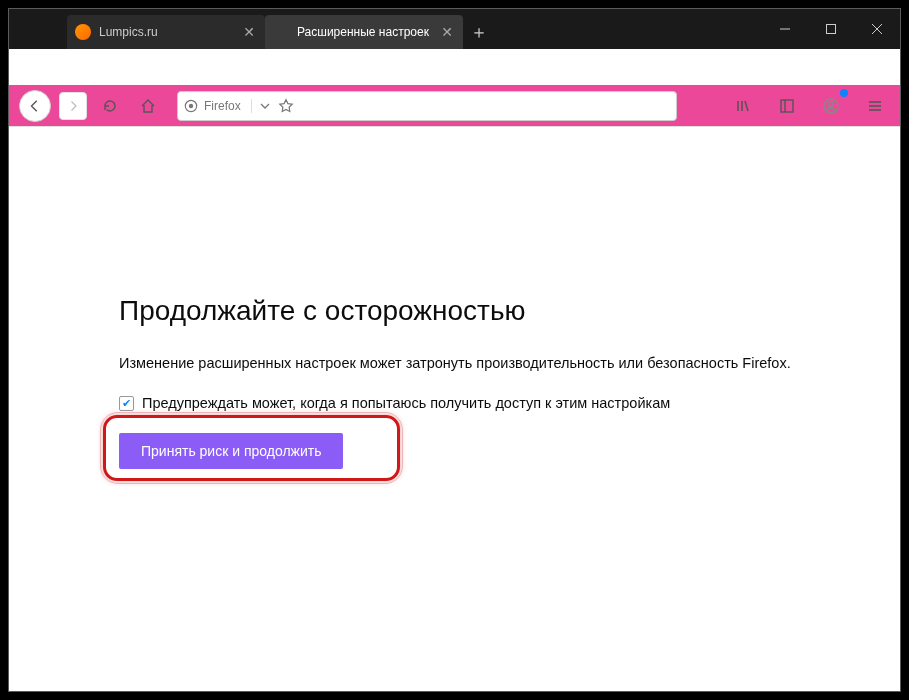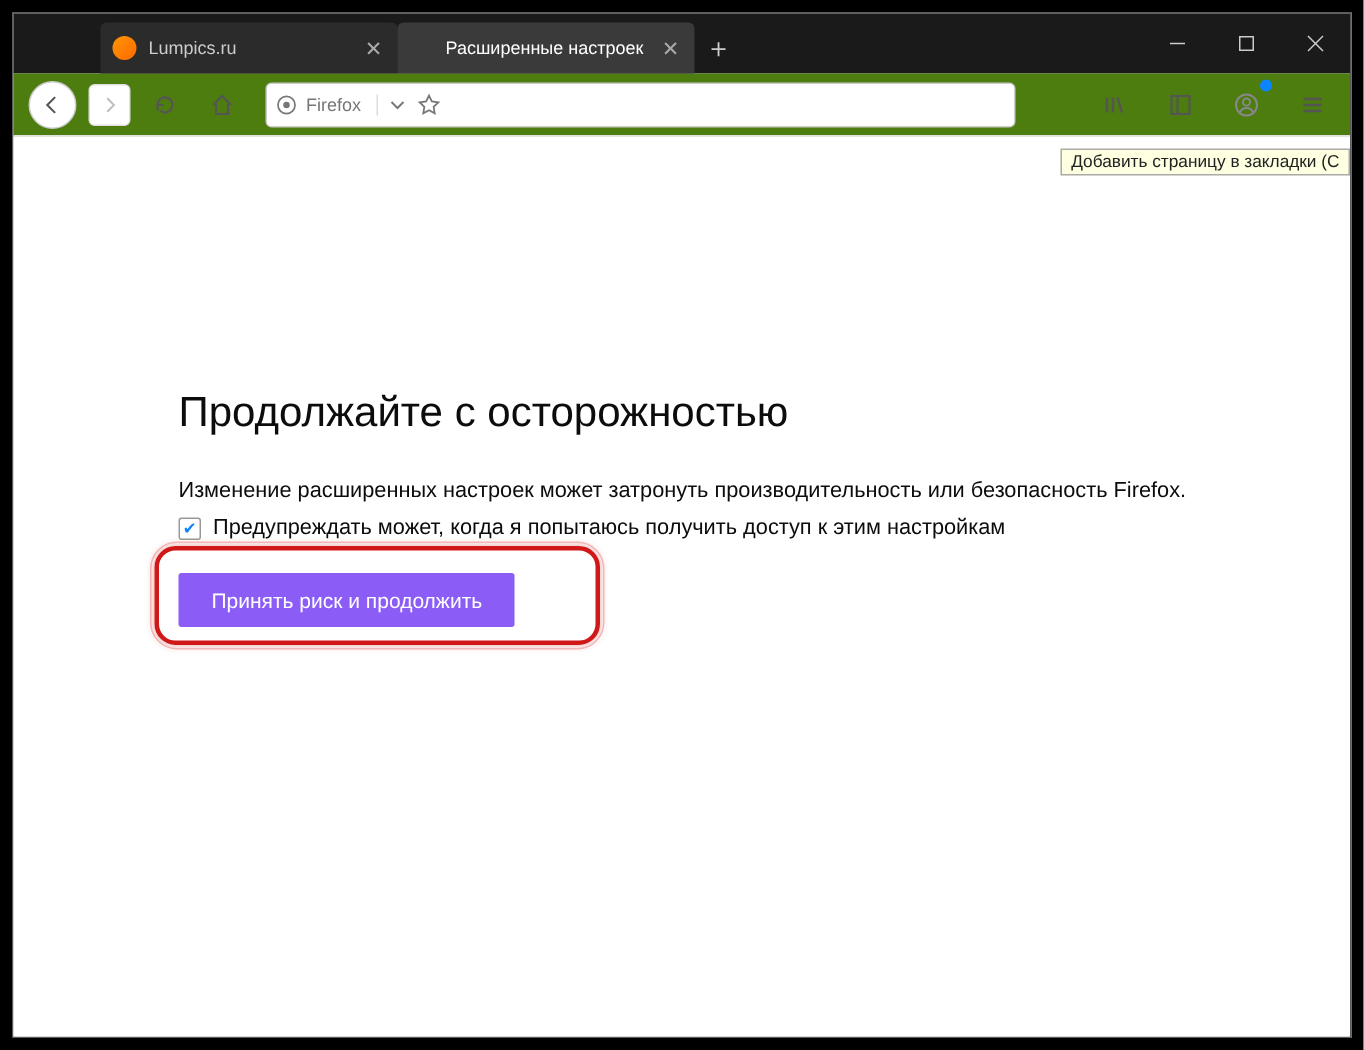--- a/index.html
+++ b/index.html
@@ -16,21 +16,21 @@
 .tab .favicon { width: 16px; height: 16px; border-radius: 50%; background: linear-gradient(135deg,#ff9500,#ff6a00); margin-right: 8px; flex-shrink: 0; }
 .tab.active .favicon { background: none; }
 .tab .label { flex: 1; white-space: nowrap; overflow: hidden; text-overflow: ellipsis; }
 .tab .close { width: 16px; height: 16px; color: #aaa; font-size: 14px; display: flex; align-items: center; justify-content: center; }
 .newtab { width: 32px; display: flex; align-items: center; justify-content: center; color: #ccc; font-size: 18px; margin-top: 6px; height: 34px; }
 
 .wincontrols { display: flex; }
 .winbtn { width: 46px; display: flex; align-items: center; justify-content: center; color: #ccc; }
 
 
-.toolbar { height: 42px; background: #4d7c0f; border-bottom: 1px solid #e0e0e0; display: flex; align-items: center; padding: 0 10px; gap: 8px; }
+.toolbar { height: 42px; background: #ec4899; border-bottom: 1px solid #e0e0e0; display: flex; align-items: center; padding: 0 10px; gap: 8px; margin-top: 36px; }
 .navbtn { width: 28px; height: 28px; border-radius: 4px; border: 1px solid #ccc; background: #fff; display: flex; align-items: center; justify-content: center; color: #555; font-size: 12px; }
 .navbtn.nb-back { width: 32px; height: 32px; border-radius: 50%; }
 .navbtn.disabled { color: #bbb; border-color: #e0e0e0; }
 .iconbtn { width: 30px; height: 30px; display: flex; align-items: center; justify-content: center; color: #555; }
 
 .urlbar { flex: 1; max-width: 500px; height: 30px; background: #fff; border: 1px solid #ccc; border-radius: 4px; display: flex; align-items: center; padding: 0 6px; gap: 8px; margin-left: 6px; }
 .urlbar .identity { display: flex; align-items: center; gap: 6px; font-size: 12px; color: #777; border-right: 1px solid #ddd; padding-right: 10px; }
 .urlbar .urltext { flex: 1; font-size: 13px; color: #222; border: none; outline: none; }
 .urlbar .dd { color: #777; font-size: 10px; }
 .urlbar .star { color: #777; font-size: 14px; }
@@ -39,21 +39,21 @@
 .right-icons .acct { position: relative; }
 .right-icons .acct::after { content: ''; position: absolute; top: -2px; right: -2px; width: 8px; height: 8px; border-radius: 50%; background: #0a84ff; }
 
 
 .content { flex: 1; background: #fff; position: relative; }
 
 .tooltip { position: absolute; top: 8px; right: 0; background: #ffffe1; border: 1px solid #aaa; font-size: 11.5px; padding: 2px 6px; color: #222; }
 
 .warn-wrap { position: absolute; top: 168px; left: 110px; right: 40px; }
 .warn-title { font-size: 28px; font-weight: 400; color: #0c0c0d; margin-bottom: 28px; }
-.warn-desc { font-size: 14.5px; color: #0c0c0d; margin-bottom: 9px; }
+.warn-desc { font-size: 14.5px; color: #0c0c0d; margin-bottom: 24px; }
 .warn-check { display: flex; align-items: center; gap: 8px; font-size: 14.5px; color: #0c0c0d; margin-bottom: 22px; }
 .cbx { width: 15px; height: 15px; border: 1px solid #999; border-radius: 2px; display: inline-flex; align-items: center; justify-content: center; color: #0a84ff; font-size: 11px; background: #fff; }
 
 .accept-btn { background: #8b5cf6; color: #fff; border: none; padding: 10px 22px; font-size: 14px; border-radius: 2px; }
 
 
 .hl { position: absolute; left: 98px; top: 186px; width: 297px; height: 66px; border: 3px solid #d01818; border-radius: 14px; box-shadow: 0 0 6px rgba(208,24,24,.4); pointer-events: none; }
 .hl::before { content:''; position: absolute; inset: -6px; border: 1px solid rgba(208,24,24,.25); border-radius: 18px; }
 
 svg { display: block; }
@@ -165,21 +165,20 @@
         <svg width="16" height="16" viewBox="0 0 16 16">
             <line x1="2" y1="4" x2="14" y2="4" stroke="#555" stroke-width="1.6"></line>
             <line x1="2" y1="8" x2="14" y2="8" stroke="#555" stroke-width="1.6"></line>
             <line x1="2" y1="12" x2="14" y2="12" stroke="#555" stroke-width="1.6"></line>
           </svg>
       </span>
     </div>
   </div>
 
   <div class="content">
-    <div class="tooltip">Добавить страницу в закладки (C</div>
 
     <div class="warn-wrap">
       <h1 class="warn-title">Продолжайте с осторожностью</h1>
       <p class="warn-desc">Изменение расширенных настроек может затронуть производительность или безопасность Firefox.</p>
       <label class="warn-check">
         <span class="cbx">✔</span>
         <span>Предупреждать может, когда я попытаюсь получить доступ к этим настройкам</span>
       </label>
       <div style="position:relative;">
         <button class="accept-btn">Принять риск и продолжить</button>

